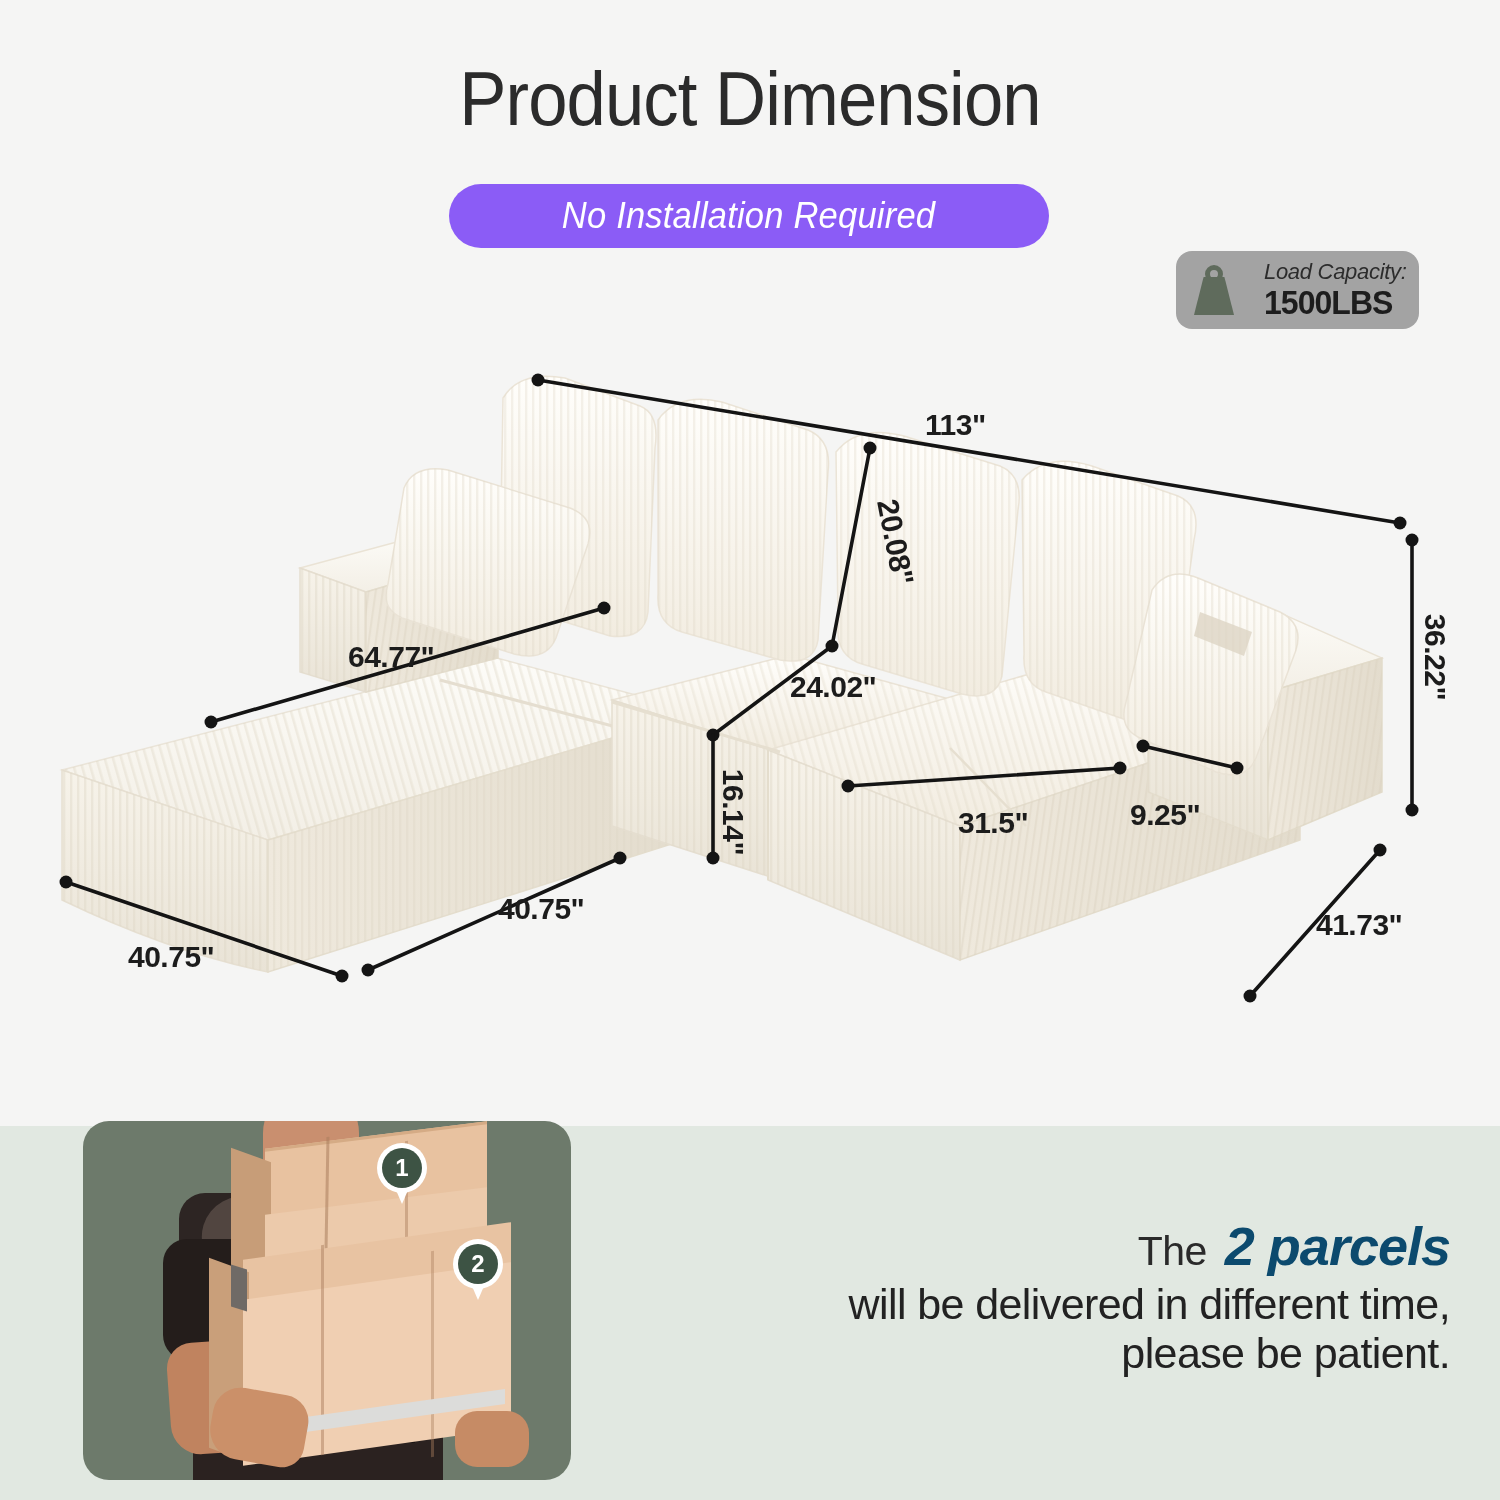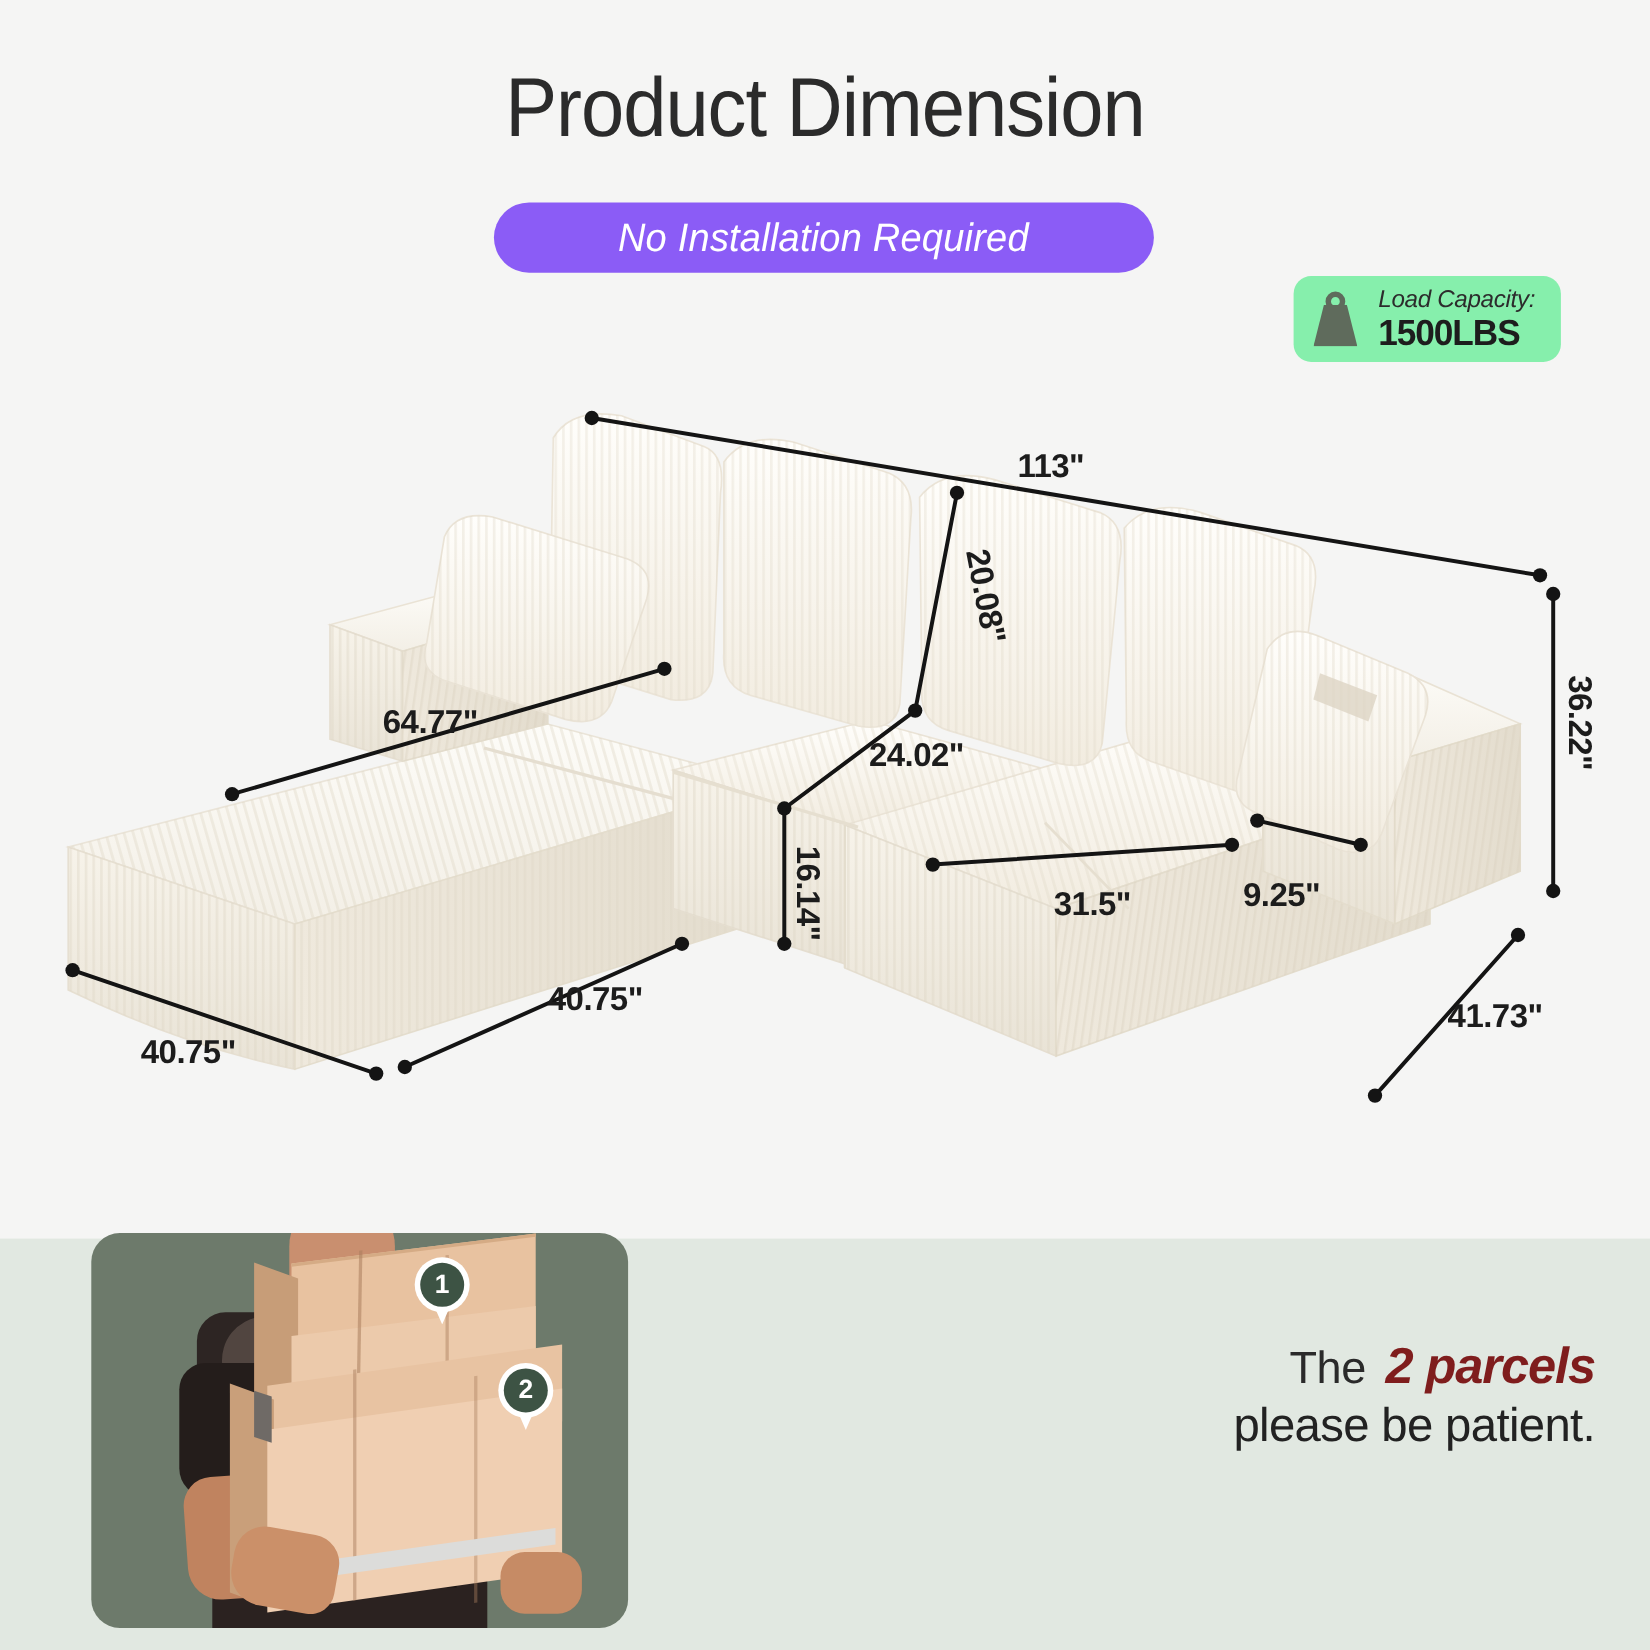--- a/index.html
+++ b/index.html
@@ -29,22 +29,22 @@
   }
   .pill-text {
     color:#ffffff; font-style:italic; font-size:36px; font-weight:400;
     letter-spacing:0.2px;
     transform:scaleX(0.96);
   }
 
   
   .load-badge {
     position:absolute; left:1176px; top:251px; width:243px; height:78px;
-    background:#86efac; border-radius:16px;
-    display:flex; align-items:center; padding-left:16px; gap:17px;
+    background:#a3a3a3; border-radius:16px;
+    display:flex; align-items:center; padding-left:16px; gap:28px;
   }
   .weight-icon { width:44px; height:50px; position:relative; flex:0 0 44px; }
   .weight-icon .ring {
     position:absolute; left:13px; top:0px; width:18px; height:18px;
     border:5px solid #5f6b5c; border-radius:50%;
   }
   .weight-icon .body {
     position:absolute; left:2px; top:12px; width:40px; height:38px;
     background:#5f6b5c;
     clip-path:polygon(24% 0%, 76% 0%, 100% 100%, 0% 100%);
@@ -206,21 +206,21 @@
   .parcel-text {
     position:absolute; left:640px; top:1216px; width:810px;
     text-align:right; line-height:1.12;
   }
   .pt-line1 { font-size:0; margin-bottom:4px; }
   .pt-the {
     font-size:41px; color:#2a2a2a; font-weight:400; vertical-align:baseline;
     letter-spacing:-0.5px;
   }
   .pt-parcels {
-    font-size:46px; color:#7f1d1d; font-weight:bold; font-style:italic;
+    font-size:54px; color:#0c4a6e; font-weight:bold; font-style:italic;
     letter-spacing:-1px; margin-left:18px; vertical-align:baseline;
   }
   .pt-line2 { font-size:43px; color:#222222; letter-spacing:-0.6px; }
   .pt-line3 { font-size:43px; color:#222222; letter-spacing:-0.6px; }
 </style>
 </head>
 <body>
 
 <div class="page">
 
@@ -463,16 +463,17 @@
         <div class="pin-drop"></div>
         <div class="pin-circle">2</div>
       </div>
     </div>
   </div>
 
   <div class="parcel-text">
     <div class="pt-line1">
       <span class="pt-the">The</span><span class="pt-parcels">2 parcels</span>
     </div>
+    <div class="pt-line2">will be delivered in different time,</div>
     <div class="pt-line3">please be patient.</div>
   </div>
 
 </div>
 
 </body></html>

